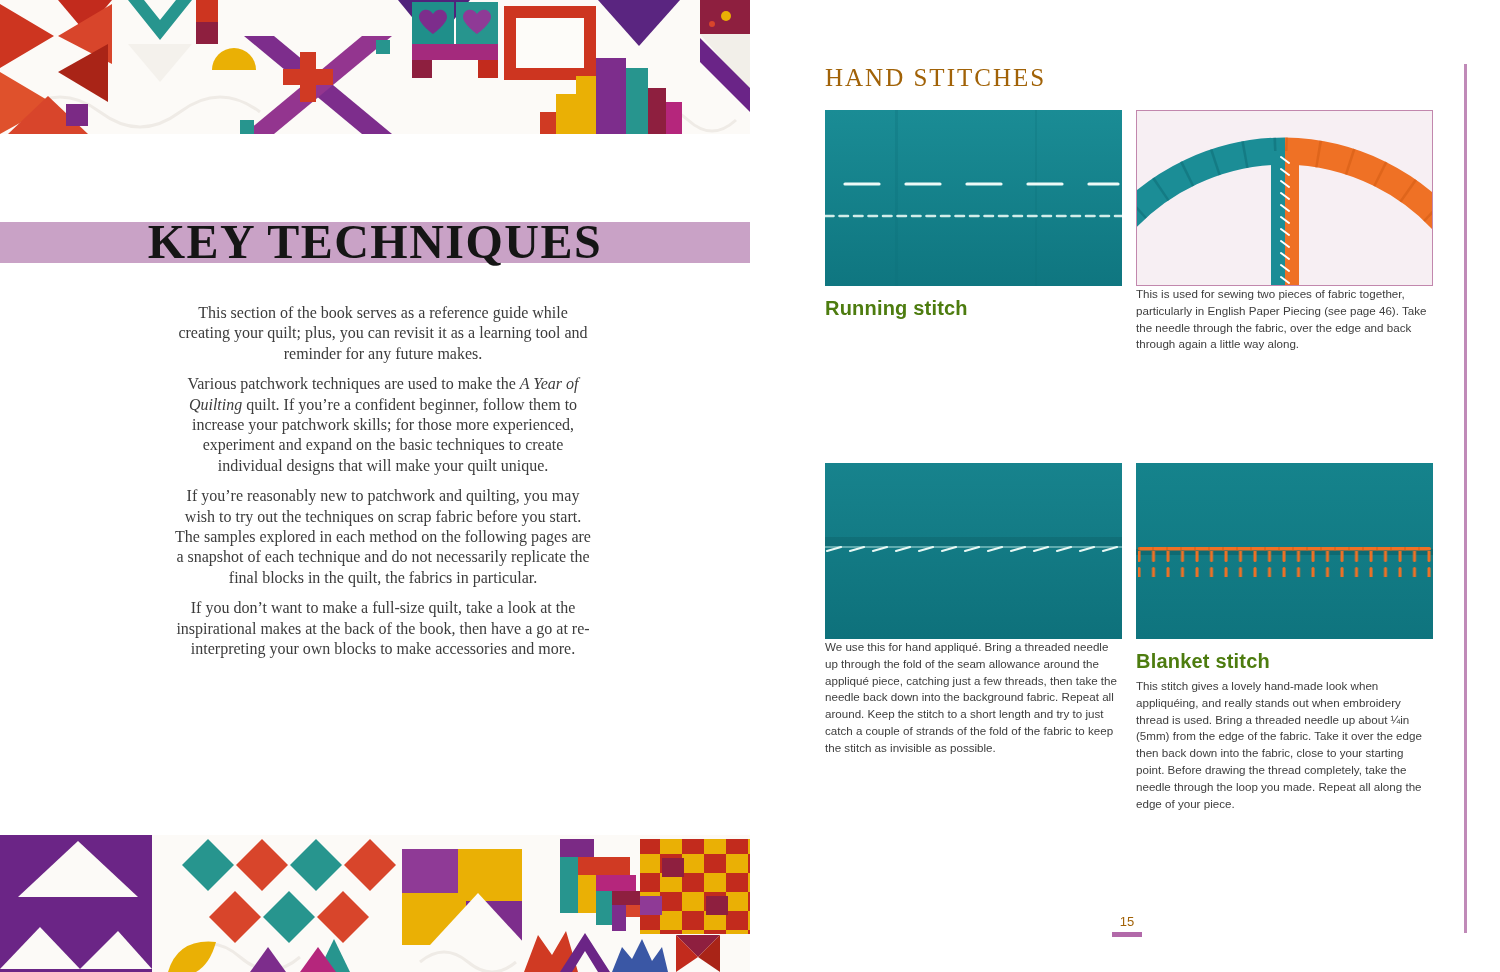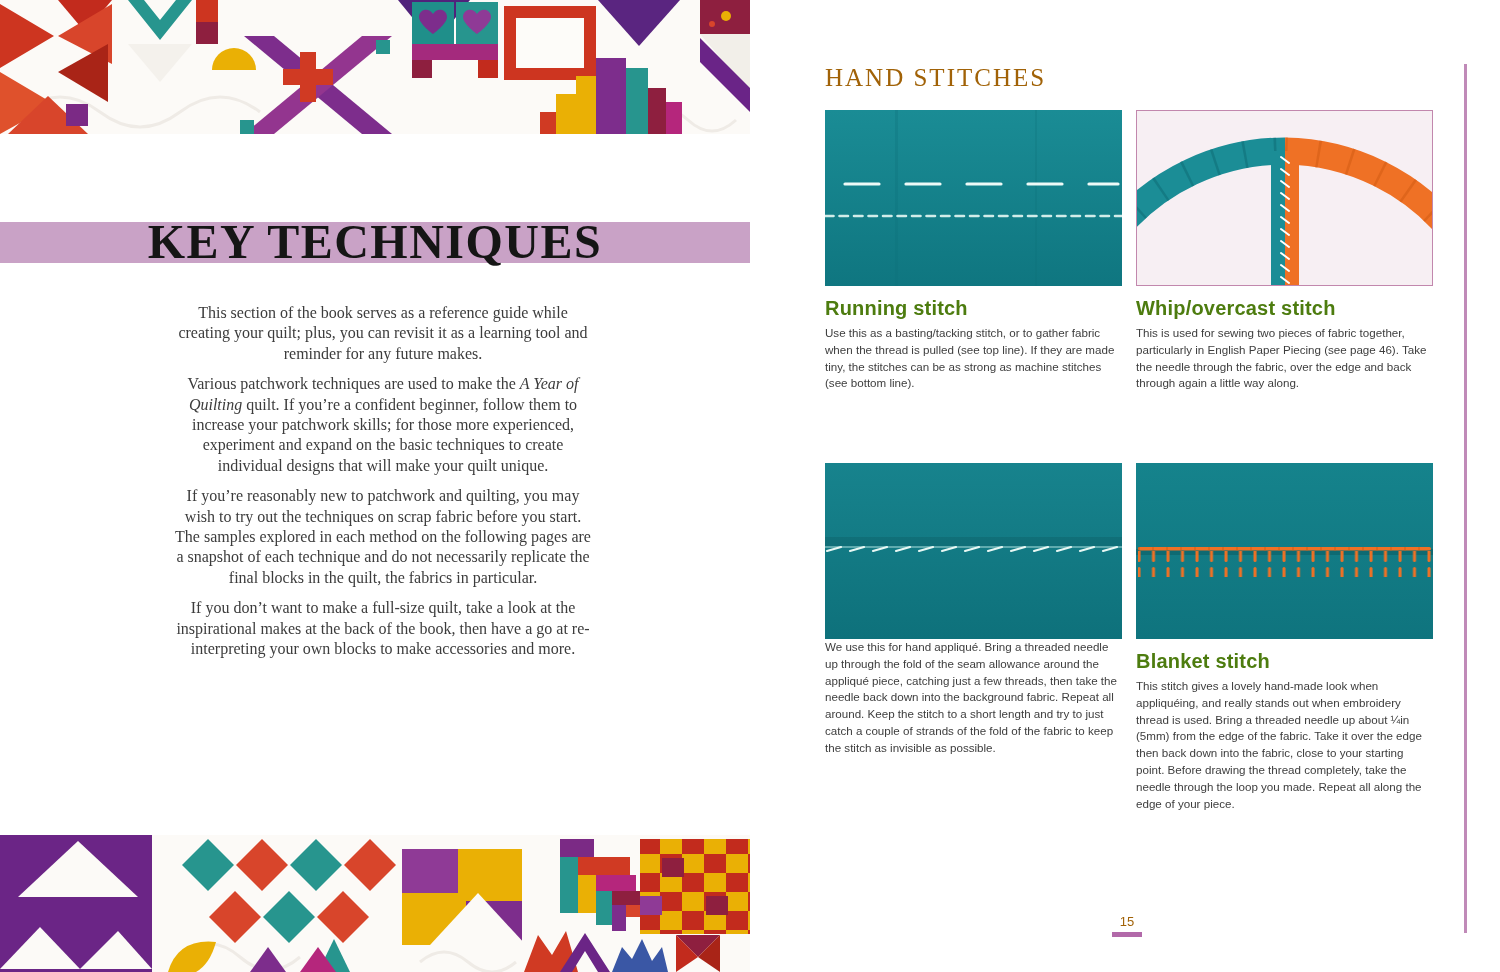--- a/index.html
+++ b/index.html
@@ -179,37 +179,35 @@
             </linearGradient>
           </defs>
           <rect width="297" height="176" fill="url(#rs-g)"></rect>
           <rect x="70" width="3" height="176" fill="#0c6f79" opacity=".3"></rect>
           <rect x="210" width="2" height="176" fill="#0c6f79" opacity=".25"></rect>
           <line x1="20" y1="74" x2="293" y2="74" stroke="#eefaf7" stroke-width="3.2" stroke-dasharray="34 27" stroke-linecap="round"></line>
           <line x1="0" y1="106" x2="297" y2="106" stroke="#dcf2ef" stroke-width="2.6" stroke-dasharray="8.5 6" stroke-linecap="round" opacity=".95"></line>
         </svg>
       </div>
       <h3>Running stitch</h3>
-      <p>Use this as a basting/tacking stitch, or to gather fabric when the thread is pulled (see top line). If they are made tiny, the stitches can be as strong as machine stitches (see bottom line).</p>
     </figure>
 
     <figure class="stitch-card card-1">
       <div class="photo photo-whip">
         <svg width="295" height="174" viewBox="0 0 295 174">
           <rect width="295" height="174" fill="#f7eff3"></rect>
           <path d="M-22 120 A 220 220 0 0 1 148 40" fill="none" stroke="#1b8d96" stroke-width="27"></path>
           <path d="M-22 120 A 220 220 0 0 1 148 40" fill="none" stroke="#0f6d77" stroke-width="27" stroke-dasharray="2.5 28" opacity=".55"></path>
           <path d="M148 40 A 220 220 0 0 1 318 124" fill="none" stroke="#ef7125" stroke-width="27"></path>
           <path d="M148 40 A 220 220 0 0 1 318 124" fill="none" stroke="#cf5a12" stroke-width="27" stroke-dasharray="2.5 30" opacity=".5"></path>
           <rect x="134" y="40" width="14" height="134" fill="#1b8d96"></rect>
           <rect x="148" y="40" width="14" height="134" fill="#ef7125"></rect>
           <path d="M144 46 l8 6 m-8 6 l8 6 m-8 6 l8 6 m-8 6 l8 6 m-8 6 l8 6 m-8 6 l8 6 m-8 6 l8 6 m-8 6 l8 6 m-8 6 l8 6 m-8 6 l8 6 m-8 6 l8 6" stroke="#ffffff" stroke-width="2" fill="none" stroke-linecap="round"></path>
         </svg>
       </div>
-      <h3>Whip/overcast stitch</h3>
       <p>This is used for sewing two pieces of fabric together, particularly in English Paper Piecing (see page 46). Take the needle through the fabric, over the edge and back through again a little way along.</p>
     </figure>
 
     <figure class="stitch-card card-2">
       <div class="photo">
         <svg width="297" height="176" viewBox="0 0 297 176">
           <defs>
             <linearGradient id="sl-g" x1="0" y1="0" x2="0" y2="1">
               <stop offset="0" stop-color="#17838d"></stop>
                 <stop offset="1" stop-color="#0e717b"></stop>

